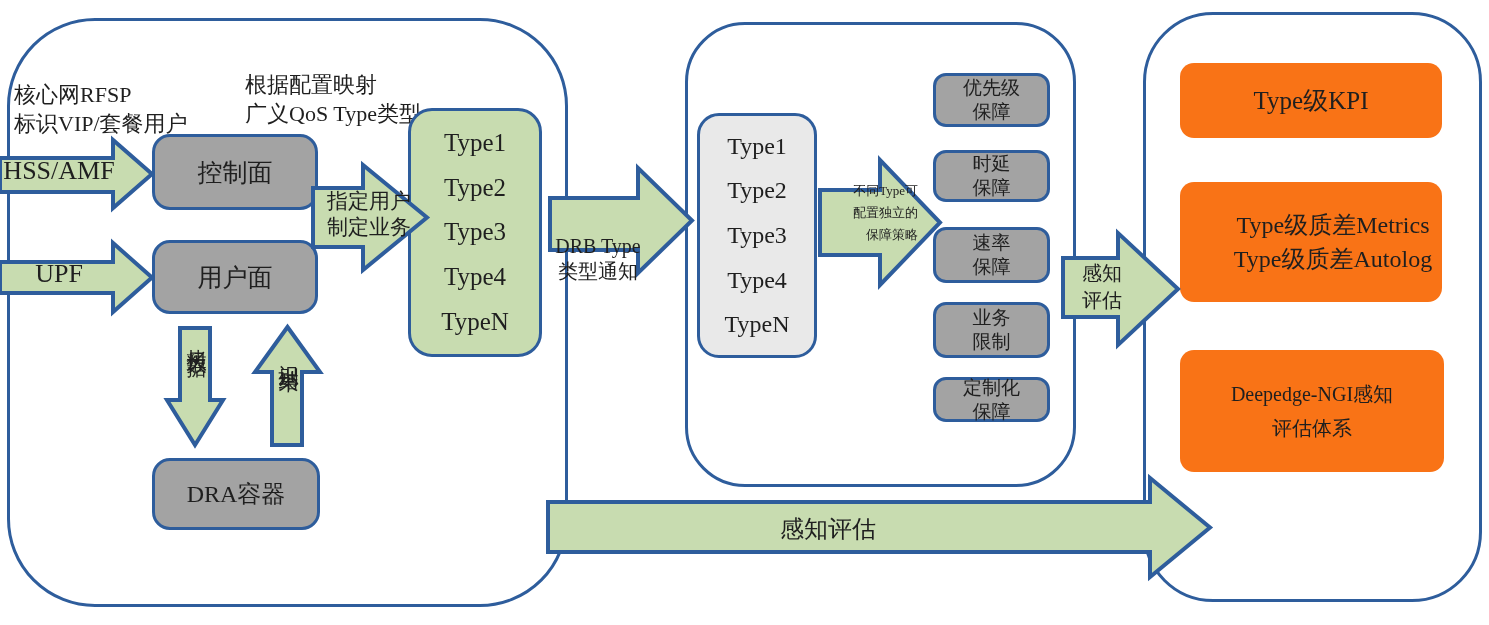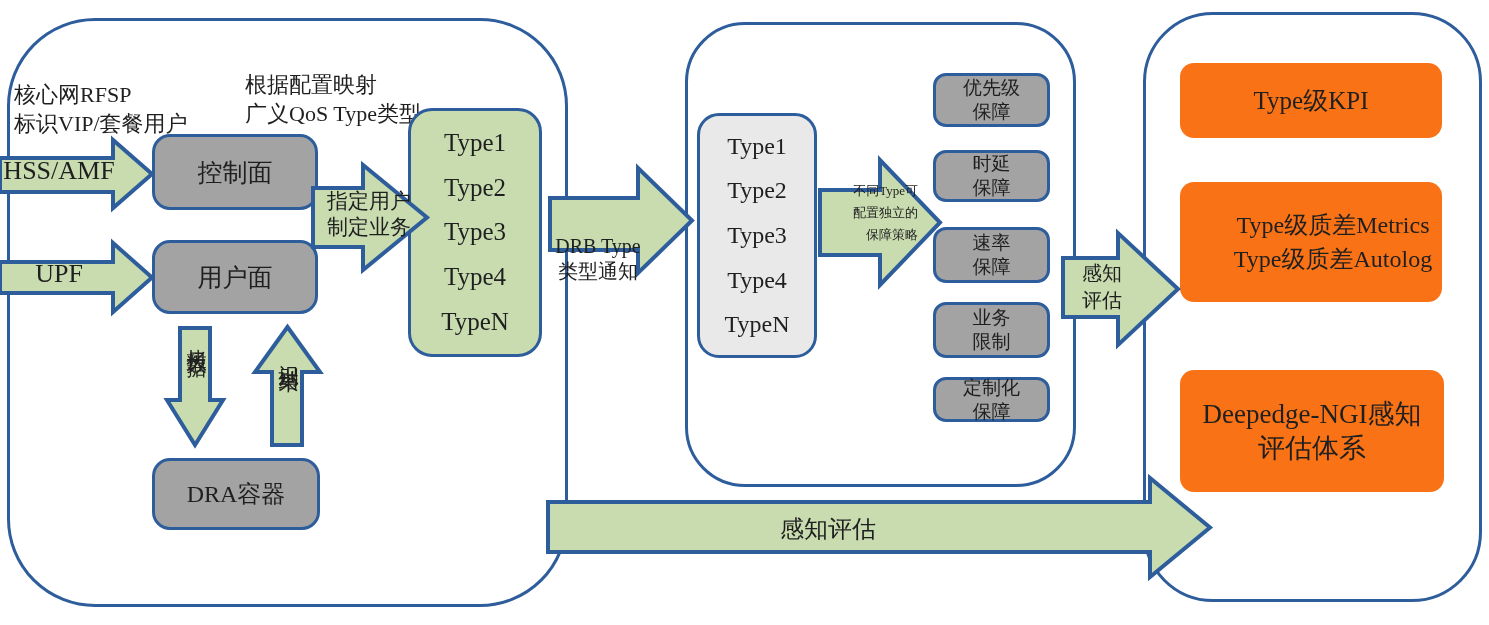--- a/index.html
+++ b/index.html
@@ -33,21 +33,21 @@
   .policy{left:933px;width:117px;border-radius:13px;font-size:19px;line-height:24px;}
   .policy-1{top:73px;height:54px;}
   .policy-2{top:150px;height:52px;}
   .policy-3{top:227px;height:56px;}
   .policy-4{top:302px;height:56px;}
   .policy-5{top:377px;height:45px;}
   .box-kpi{left:1180px;top:63px;width:262px;height:75px;border-radius:14px;font-size:25px;}
   .box-metrics{left:1180px;top:182px;width:262px;height:120px;border-radius:14px;
        font-size:24px;line-height:34px;padding-left:44px;}
   .box-deepedge{left:1180px;top:350px;width:264px;height:122px;border-radius:14px;
-       font-size:27px;line-height:34px;margin-top:20px;}
+       font-size:20px;line-height:34px;}
 
   svg.arrow{position:absolute;overflow:visible;}
   svg.arrow polygon{fill:#c8dcb0;stroke:#2e5d9c;stroke-width:4;stroke-linejoin:miter;}
 
   .alabel{position:absolute;text-align:center;}
   .lab-hss{left:2px;top:156px;width:114px;font-size:26px;}
   .lab-upf{left:2px;top:259px;width:114px;font-size:26px;}
   .lab-assign{left:316px;top:188px;width:106px;font-size:21px;line-height:26px;}
   .lab-drb{left:551px;top:199px;width:94px;font-size:20px;line-height:25px;margin-top:35px;}
   .lab-policyarrow{left:822px;top:180px;width:96px;font-size:13px;line-height:22px;text-align:right;}

